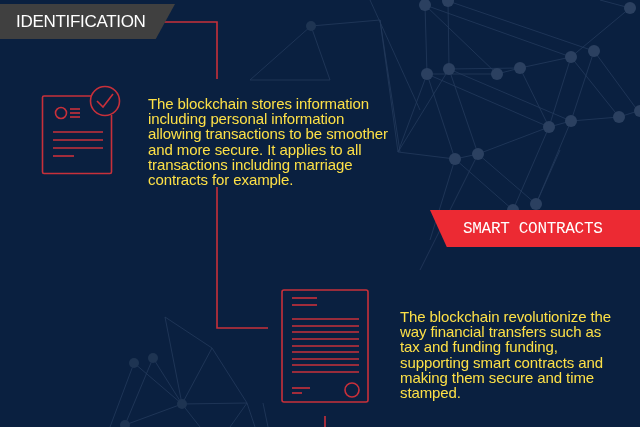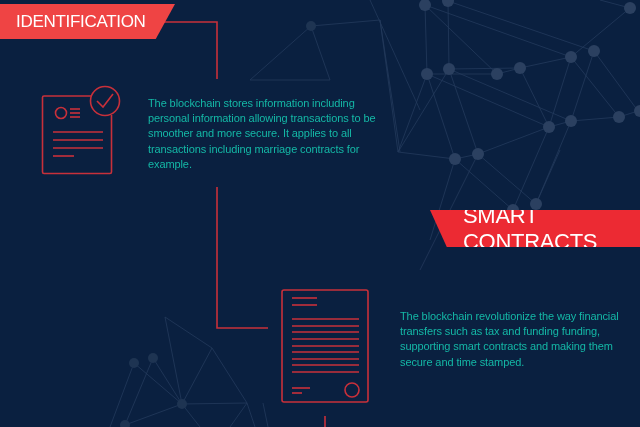--- a/index.html
+++ b/index.html
@@ -1,25 +1,25 @@
 <!DOCTYPE html>
 <html><head>
 <meta charset="utf-8">
 <style>
   html, body { margin:0; padding:0; }
   body { width:640px; height:427px; overflow:hidden; background:#0a2040; position:relative;
          font-family:"Liberation Sans", sans-serif; }
   .bg-net { position:absolute; left:0; top:0; width:640px; height:427px; }
   .banner { position:absolute; color:#ffffff; font-size:17px; letter-spacing:-0.3px;
             display:flex; align-items:center; }
-  .banner-1 { left:0; top:4px; width:175px; height:35px; background:#ef4444;
+  .banner-1 { left:0; top:4px; width:175px; height:35px; background:#404040;
               clip-path:polygon(0 0, 100% 0, 89% 100%, 0 100%); padding-left:16px; box-sizing:border-box; }
   .banner-2 { left:430px; top:210px; width:210px; height:37px; background:#ec2a33;
-              clip-path:polygon(0 0, 100% 0, 100% 100%, 8% 100%); padding-left:33px; box-sizing:border-box; font-size:22px; }
-  .desc { position:absolute; color:#14b8a6; font-size:11px; line-height:15.2px; letter-spacing:-0.1px; }
+              clip-path:polygon(0 0, 100% 0, 100% 100%, 8% 100%); padding-left:33px; box-sizing:border-box; font-size:16px;font-family:Liberation Mono, monospace; }
+  .desc { position:absolute; color:#fde047; font-size:15px; line-height:15.2px; letter-spacing:-0.1px; }
   .desc-1 { left:148px; top:96px; width:240px; }
   .desc-2 { left:400px; top:309px; width:220px; }
   .overlay { position:absolute; left:0; top:0; width:640px; height:427px; pointer-events:none; }
 </style>
 </head>
 <body>
 
 <svg class="bg-net" viewBox="0 0 640 427">
   <g stroke="#233a5c" stroke-width="0.8" fill="none">
     <line x1="425" y1="5" x2="427" y2="74"></line>

